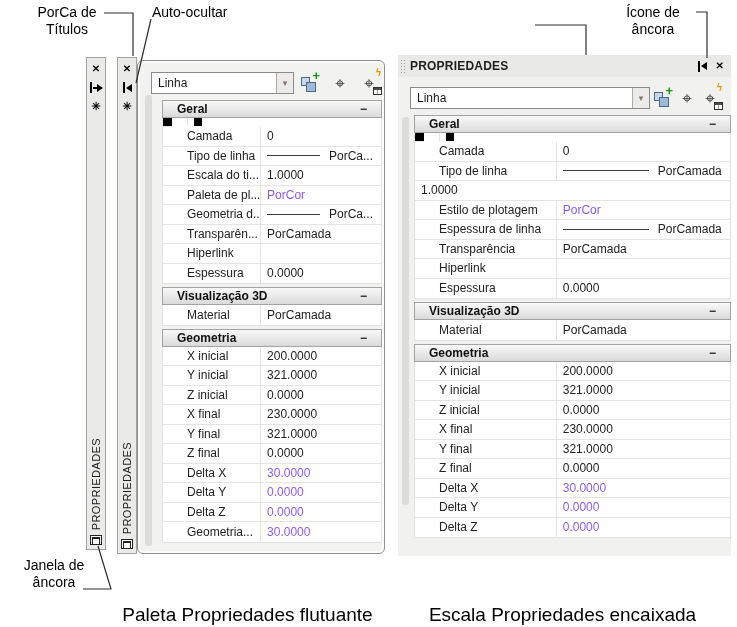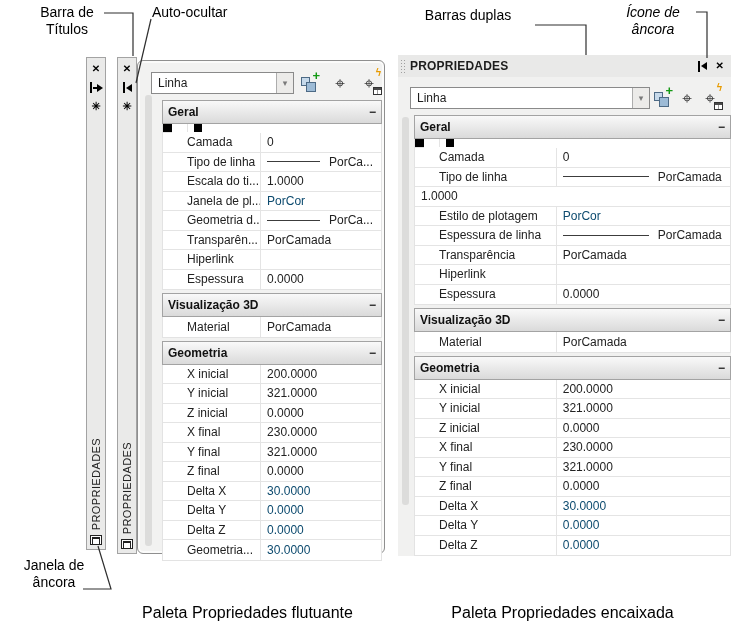--- a/index.html
+++ b/index.html
@@ -12,23 +12,23 @@
   
   svg.leaders { position:absolute; left:0; top:0; z-index:30; pointer-events:none; }
   svg.leaders polyline { fill:none; stroke:#2f2f2f; stroke-width:1.2; }
 
   
   .callout { position:absolute; font-size:14px; line-height:1.18; color:#000; z-index:25; }
   .callout span { display:block; text-align:center; }
   #callout-title-bar   { left:28px;  top:4px;  width:78px; }
   #callout-auto-hide   { left:152px; top:4px;  width:110px; text-align:left; }
   #callout-double-bars { left:400px; top:7px;  width:136px; }
-  #callout-anchor-icon { left:610px; top:4px;  width:86px;font-style:italic; }
+  #callout-anchor-icon { left:610px; top:4px;  width:86px; }
   #callout-anchor-win  { left:6px;   top:557px; width:96px; }
-  .caption { position:absolute; font-size:16px; color:#000; text-align:center; }
+  .caption { position:absolute; font-size:19px; color:#000; text-align:center; }
   #caption-floating { left:120px; top:604px; width:255px; }
   #caption-docked   { left:410px; top:604px; width:305px; }
 
   
   .vbar {
     position:absolute; width:20px; background:#eaeae9; border:1px solid #a3a3a3;
     display:flex; flex-direction:column; align-items:center; padding:6px 0 4px 0; z-index:5;
   }
   #anchor-bar     { left:86px;  top:57px; height:493px; }
   #float-titlebar { left:117px; top:57px; height:497px; }
@@ -96,48 +96,47 @@
   #dock-title { font-size:12px; font-weight:bold; color:#1d1d1d; letter-spacing:0.2px; }
   .hicons { margin-left:auto; display:flex; align-items:center; gap:9px; padding-right:7px; }
   .hicons .x-icon { font-size:10px; font-weight:bold; color:#000; line-height:1; }
   #dock-body { position:absolute; left:398px; top:77px; width:333px; height:479px; background:#f1f1f0; z-index:3; }
 
   
   .grid { position:absolute; font-size:12px; }
   #float-grid { left:24px; top:39px; width:220px; }
   #dock-grid  { left:16px; top:38px; width:317px; }
   .sec-header {
-    height:24px; background:linear-gradient(#f9f9f9,#dadada); border:1px solid #a3a3a3;
-    display:flex; align-items:center; padding:0 5px; font-weight:bold; color:#111; margin-top:3px;
+    height:18px; background:linear-gradient(#f9f9f9,#dadada); border:1px solid #a3a3a3;
+    display:flex; align-items:center; padding:0 14px; font-weight:bold; color:#111; margin-top:3px;
   }
   .sec-header:first-child { margin-top:0; }
   .sec-header .minus { margin-left:auto; font-weight:bold; color:#222; }
   .rowset { background:#fff; border:1px solid #e3e3e3; border-top:none; }
   .prow { display:flex; height:19.5px; border-bottom:1px solid #e4e4e4; align-items:center; }
   .prow:last-child { border-bottom:none; }
   .prow .lbl { width:45%; padding-left:24px; border-right:1px solid #e4e4e4; color:#222; white-space:nowrap; overflow:hidden; height:100%; display:flex; align-items:center; }
   .prow .val { flex:1; padding:0 8px 0 6px; display:flex; align-items:center; gap:5px; color:#222; white-space:nowrap; overflow:hidden; height:100%; }
-  .prow.muted .val { color:#0c4a6e; }
+  .prow.muted .val { color:#8b5cf6; }
   .swatch { width:9px; height:9px; background:#000; flex:none; }
   .linetype { flex:1; height:1px; background:#3c3c3c; max-width:86px; margin-right:4px; }
 </style>
 </head>
 <body>
 
 <div class="stage">
 
   <div class="callout" id="callout-title-bar">
-    <span>Barra de</span>
+    <span>PorCa de</span>
     <span>Títulos</span>
   </div>
   <div class="callout" id="callout-auto-hide">
     <span style="text-align:left">Auto-ocultar</span>
   </div>
   <div class="callout" id="callout-double-bars">
-    <span>Barras duplas</span>
   </div>
   <div class="callout" id="callout-anchor-icon">
     <span>Ícone de</span>
     <span>âncora</span>
   </div>
   <div class="callout" id="callout-anchor-win">
     <span>Janela de</span>
     <span>âncora</span>
   </div>
 
@@ -204,21 +203,21 @@
               <span>PorCa...</span>
             </div>
           </div>
           <div class="prow">
             <div class="lbl">Escala do ti...</div>
             <div class="val">
               <span>1.0000</span>
             </div>
           </div>
           <div class="prow muted">
-            <div class="lbl">Janela de pl...</div>
+            <div class="lbl">Paleta de pl...</div>
             <div class="val">
               <span>PorCor</span>
             </div>
           </div>
           <div class="prow line">
             <div class="lbl">Geometria  d...</div>
             <div class="val">
               <span class="linetype"></span>
               <span>PorCa...</span>
             </div>
@@ -483,21 +482,21 @@
             <div class="lbl">Delta Z</div>
             <div class="val">
               <span>0.0000</span>
             </div>
           </div>
         </div>
       </div>
   </div>
 
   <div class="caption" id="caption-floating">Paleta Propriedades flutuante</div>
-  <div class="caption" id="caption-docked">Paleta Propriedades encaixada</div>
+  <div class="caption" id="caption-docked">Escala Propriedades encaixada</div>
 
   <svg class="leaders" width="737" height="627" viewBox="0 0 737 627">
     <polyline points="104,13 133,13 133,56"></polyline>
     <polyline points="151,19 136,83"></polyline>
     <polyline points="535,25 586,25 586,55"></polyline>
     <polyline points="696,12 707,12 707,58"></polyline>
     <polyline points="83,589 111,589 98,546"></polyline>
   </svg>
 </div>
 

